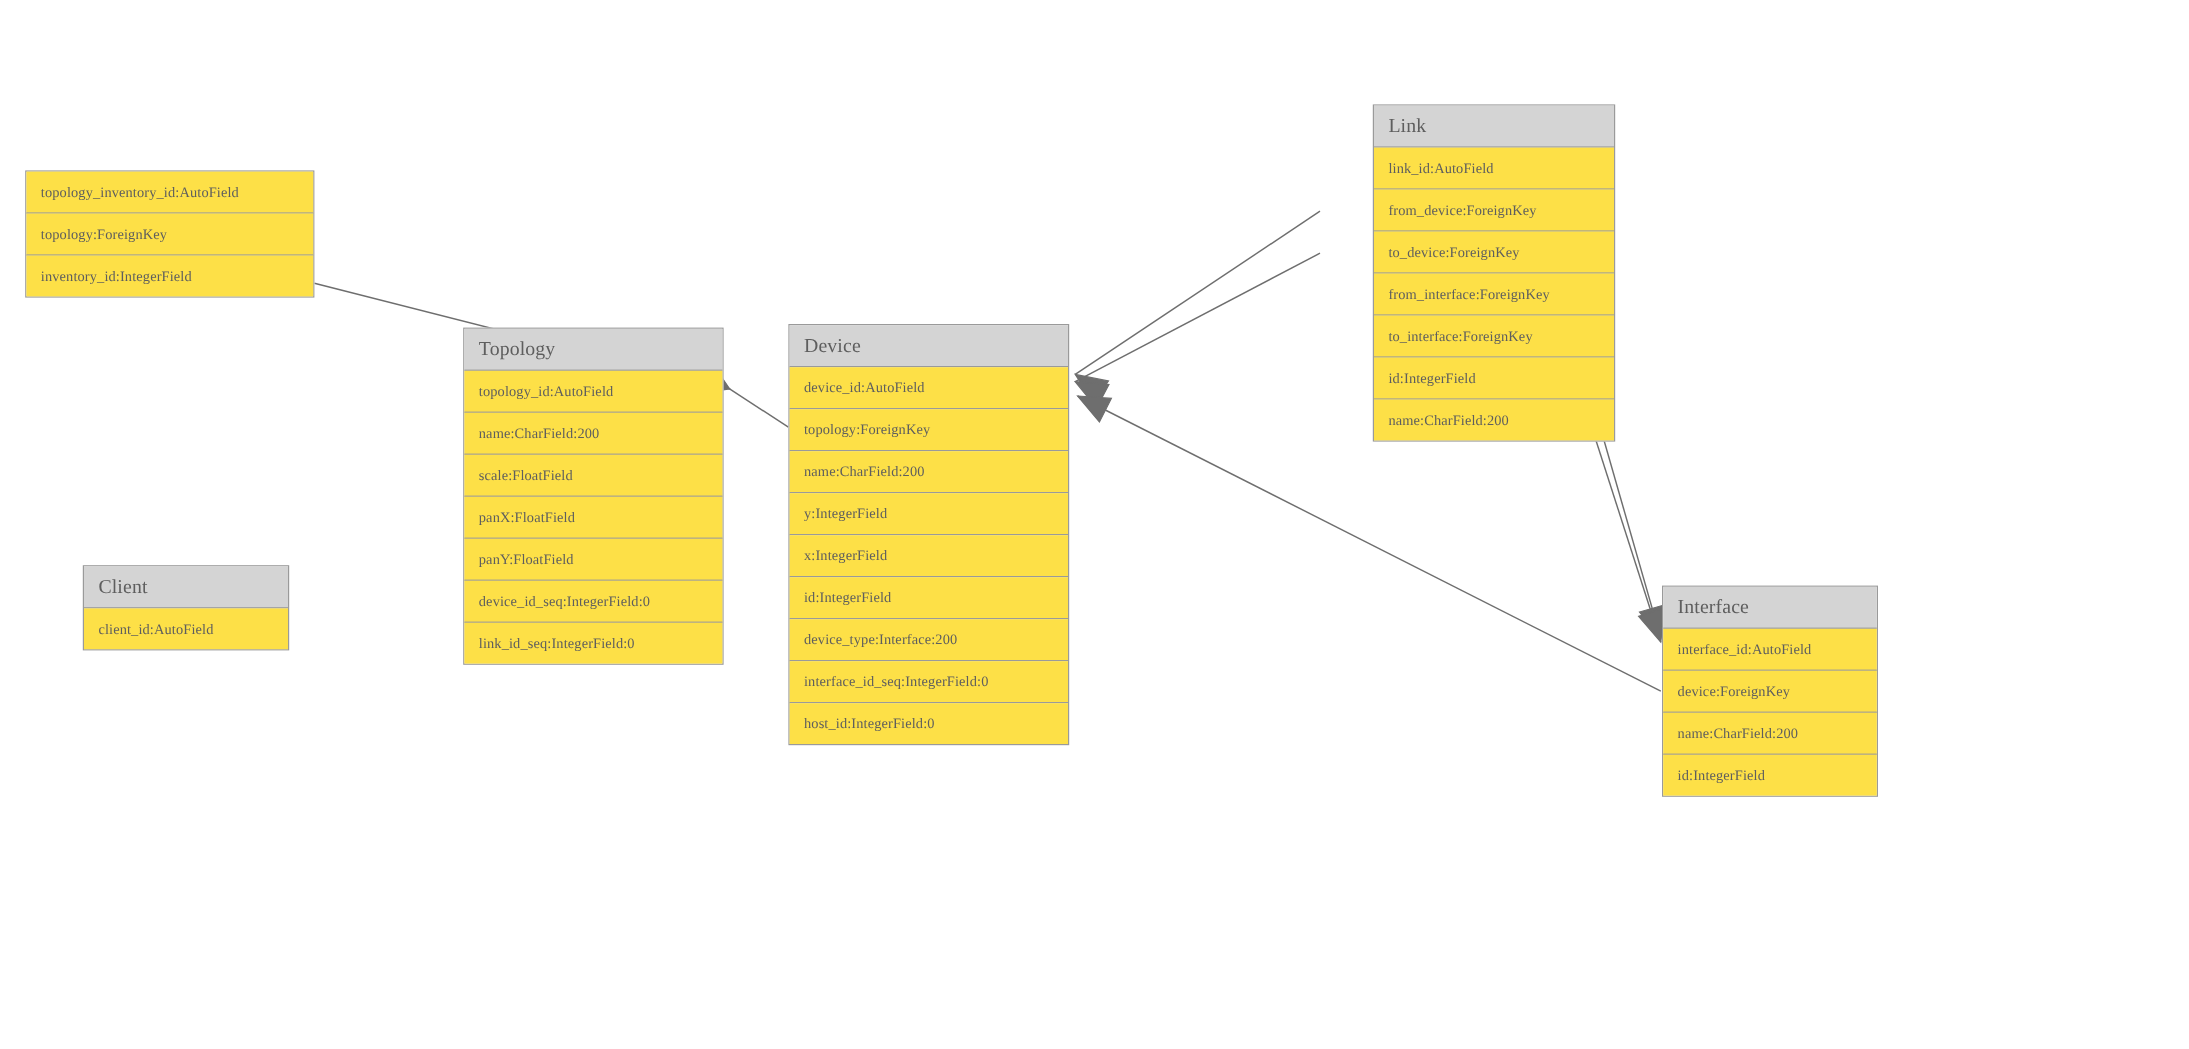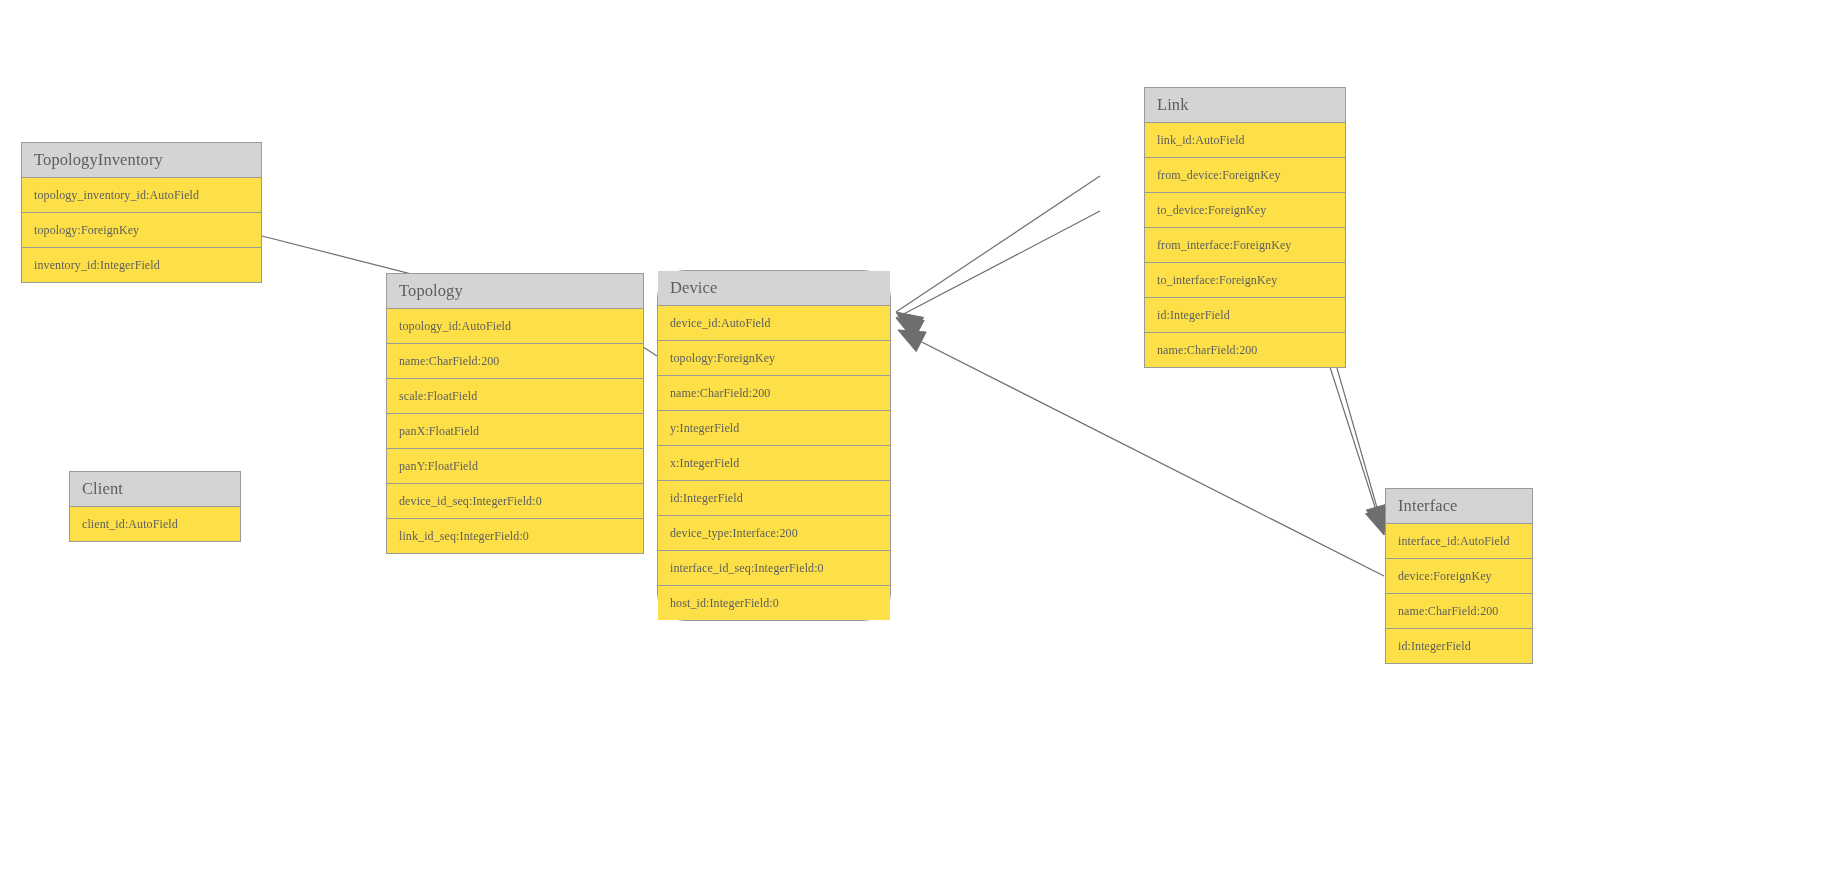--- a/index.html
+++ b/index.html
@@ -91,40 +91,39 @@
         <polygon points="1384,535 1365.5039364670047,513.6717175144504 1386.4271798254981,506.87334363820156" fill="#6e6e6e" stroke="#6e6e6e" stroke-width="1"></polygon>
       </g>
       <g>
         <path d="M 1384,576 L 898,330" stroke="#6e6e6e" stroke-width="1.2" fill="none"></path>
         <polygon points="898,330 926.1600651260326,332.0026812271562 916.1722741317626,351.60482475930024" fill="#6e6e6e" stroke="#6e6e6e" stroke-width="1"></polygon>
       </g>
     </svg>
 
   <div id="entity-layer">
       <div class="entity" style="left: 21px; top: 142px; width: 241px;">
-        <div class="entity-title">TopologyInventory</div>
         <div class="entity-field">topology_inventory_id:AutoField</div>
         <div class="entity-field">topology:ForeignKey</div>
         <div class="entity-field">inventory_id:IntegerField</div>
       </div>
       <div class="entity" style="left: 69px; top: 471px; width: 172px;">
         <div class="entity-title">Client</div>
         <div class="entity-field">client_id:AutoField</div>
       </div>
-      <div class="entity" style="left: 386px; top: 273px; width: 258px;">
+      <div class="entity" style="left: 386px; top: 273px; width: 217px;">
         <div class="entity-title">Topology</div>
         <div class="entity-field">topology_id:AutoField</div>
         <div class="entity-field">name:CharField:200</div>
         <div class="entity-field">scale:FloatField</div>
         <div class="entity-field">panX:FloatField</div>
         <div class="entity-field">panY:FloatField</div>
         <div class="entity-field">device_id_seq:IntegerField:0</div>
         <div class="entity-field">link_id_seq:IntegerField:0</div>
       </div>
-      <div class="entity" style="left: 657px; top: 270px; width: 234px; border-radius: 28px;">
+      <div class="entity" style="left: 657px; top: 270px; width: 234px;">
         <div class="entity-title">Device</div>
         <div class="entity-field">device_id:AutoField</div>
         <div class="entity-field">topology:ForeignKey</div>
         <div class="entity-field">name:CharField:200</div>
         <div class="entity-field">y:IntegerField</div>
         <div class="entity-field">x:IntegerField</div>
         <div class="entity-field">id:IntegerField</div>
         <div class="entity-field">device_type:Interface:200</div>
         <div class="entity-field">interface_id_seq:IntegerField:0</div>
         <div class="entity-field">host_id:IntegerField:0</div>
@@ -132,21 +131,21 @@
       <div class="entity" style="left: 1100px; top: 87px; width: 202px; margin-left: 44px;">
         <div class="entity-title">Link</div>
         <div class="entity-field">link_id:AutoField</div>
         <div class="entity-field">from_device:ForeignKey</div>
         <div class="entity-field">to_device:ForeignKey</div>
         <div class="entity-field">from_interface:ForeignKey</div>
         <div class="entity-field">to_interface:ForeignKey</div>
         <div class="entity-field">id:IntegerField</div>
         <div class="entity-field">name:CharField:200</div>
       </div>
-      <div class="entity" style="left: 1385px; top: 488px; width: 148px;">
+      <div class="entity" style="left: 1385px; top: 488px; width: 180px;">
         <div class="entity-title">Interface</div>
         <div class="entity-field">interface_id:AutoField</div>
         <div class="entity-field">device:ForeignKey</div>
         <div class="entity-field">name:CharField:200</div>
         <div class="entity-field">id:IntegerField</div>
       </div>
     </div>
 </div>
 
 </body></html>

